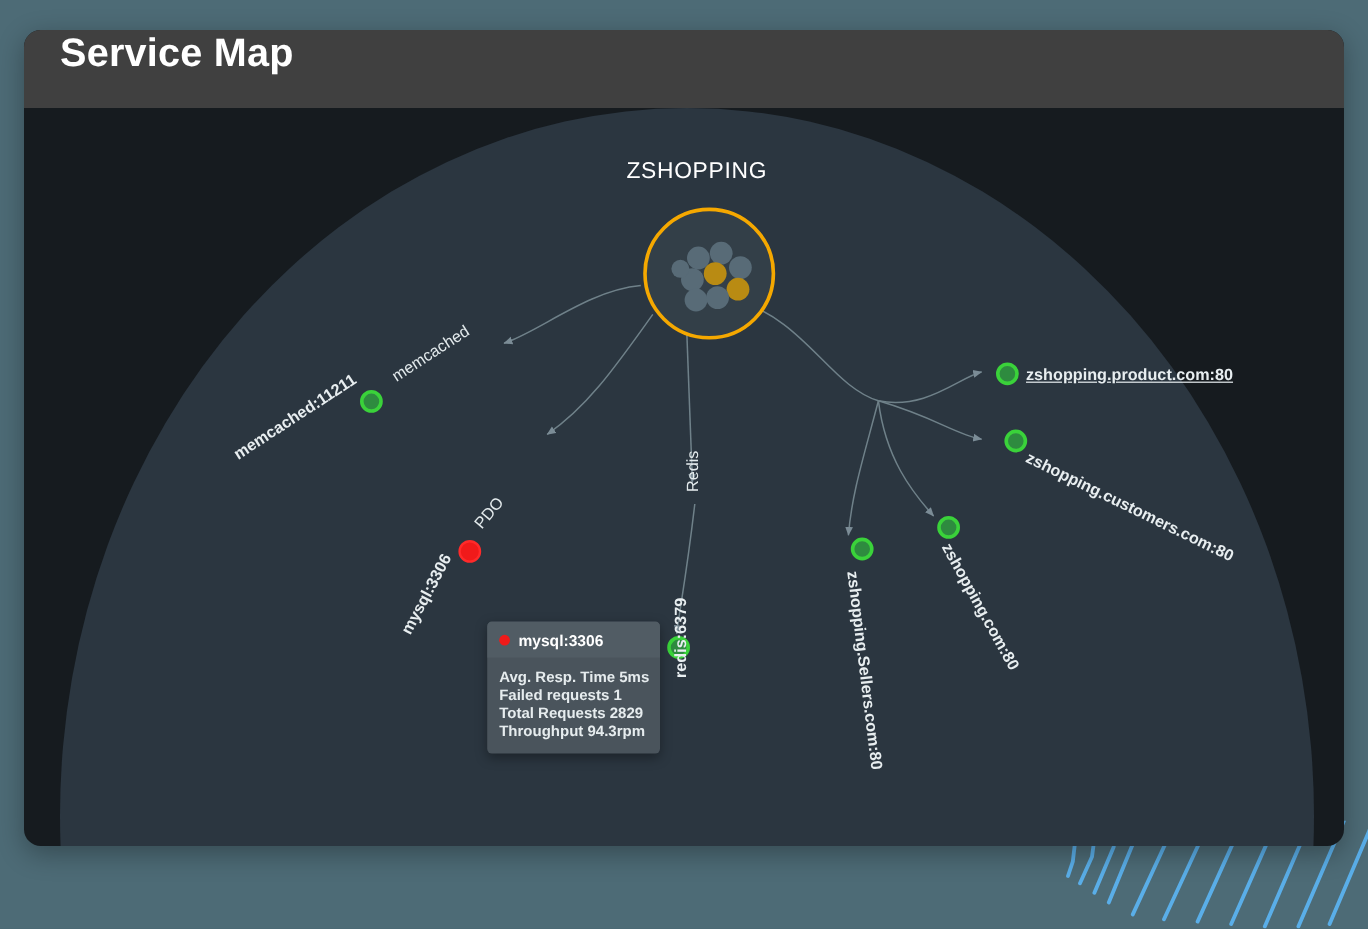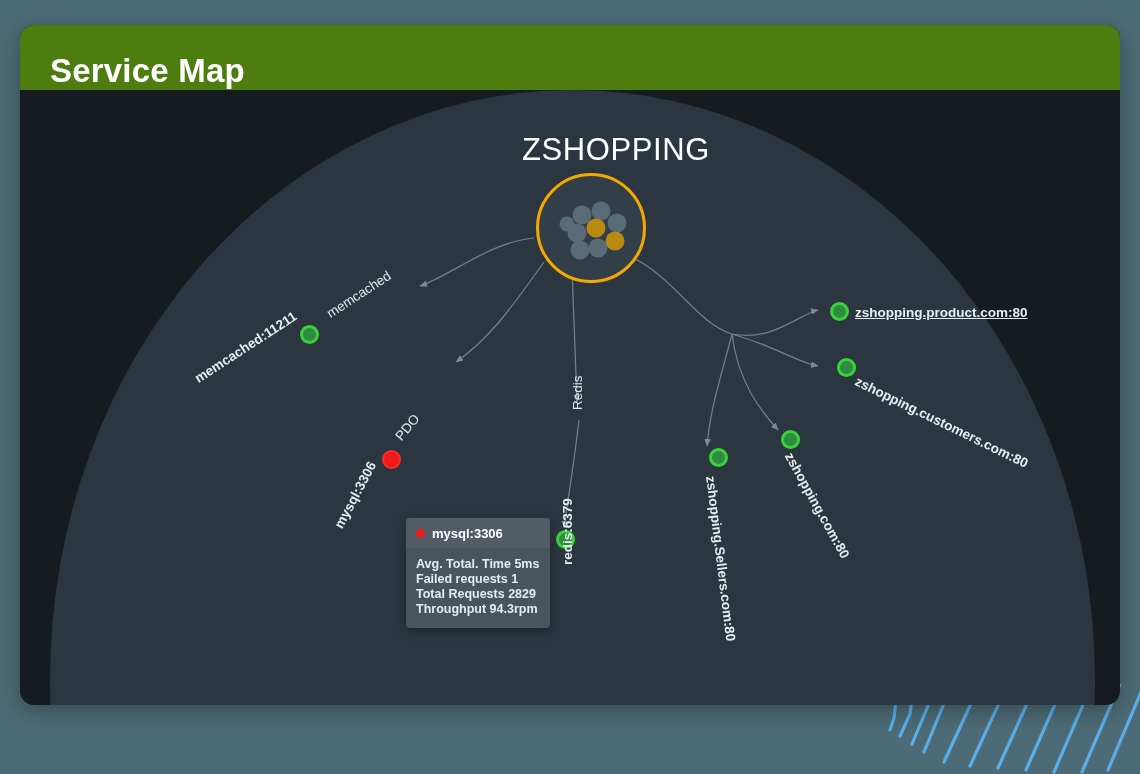--- a/index.html
+++ b/index.html
@@ -42,23 +42,23 @@
     overflow: hidden;
     box-shadow: 0 6px 22px rgba(0,0,0,0.30);
   }
 
   #card-header {
     position: absolute;
     left: 0;
     top: 0;
     width: 100%;
     height: 65px;
-    background: #4d7c0f;
+    background: #404040;
     display: flex;
-    align-items: flex-end;
+    align-items: flex-start;
   }
 
   #page-title {
     color: #ffffff;
     font-size: 33px;
     font-weight: 700;
     letter-spacing: 0.2px;
     margin-left: 30px;
     font-family: "Liberation Sans", sans-serif;
   }
@@ -96,21 +96,21 @@
     position: absolute;
     border-radius: 50%;
     background: #333f48;
     border: 3px solid #f5a800;
     box-sizing: border-box;
   }
 
   .hub-label {
     position: absolute;
     color: #ffffff;
-    font-size: 31px;
+    font-size: 19px;
     font-weight: 400;
     letter-spacing: 0.6px;
     white-space: nowrap;
     font-family: "Liberation Sans", sans-serif;
   }
 
   
   .node {
     position: absolute;
     border-radius: 50%;
@@ -284,21 +284,21 @@
 
       <div class="node ok" style="left:761px; top:340px; width:19px; height:19px;"></div>
       <div class="node-label" style="left:775px; top:360px; transform: rotate(61deg); transform-origin: 0 0;">zshopping.com:80</div>
 
       <div id="tooltip">
         <div id="tooltip-head">
           <span id="tooltip-dot"></span>
           <span id="tooltip-title">mysql:3306</span>
         </div>
         <div id="tooltip-body">
-          <div class="tt-row">Avg. Total. Time 5ms</div>
+          <div class="tt-row">Avg. Resp. Time 5ms</div>
           <div class="tt-row">Failed requests 1</div>
           <div class="tt-row">Total Requests 2829</div>
           <div class="tt-row">Throughput 94.3rpm</div>
         </div>
       </div>
 
     </div>
   </div>
 </div>
 

